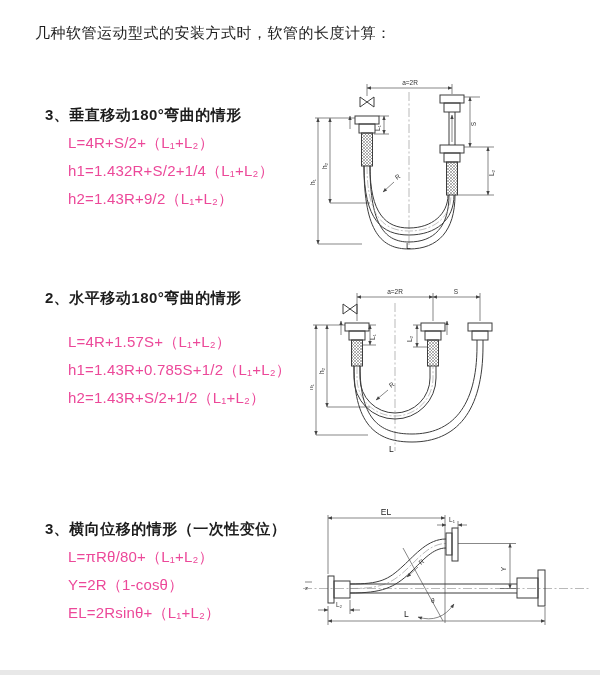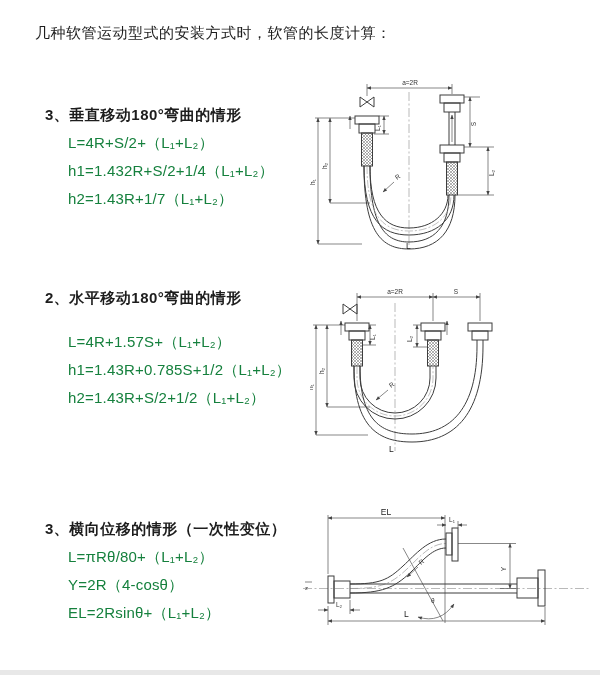--- a/index.html
+++ b/index.html
@@ -11,21 +11,21 @@
   .title{
     position:absolute;left:35px;top:24px;
     font-size:15px;font-weight:normal;letter-spacing:.5px;white-space:nowrap;
   }
   .heading{
     position:absolute;left:45px;
     font-size:15px;font-weight:bold;letter-spacing:.5px;white-space:nowrap;
   }
   .formula{
     position:absolute;left:68px;
-    font-size:15px;font-weight:normal;color:#15803d;white-space:nowrap;letter-spacing:.2px;
+    font-size:15px;font-weight:normal;color:#ec4899;white-space:nowrap;letter-spacing:.2px;
   }
   svg.diagram{position:absolute;}
   svg text{
     font-family:"Liberation Sans","DejaVu Sans",sans-serif;
     fill:#333;font-size:6.5px;
   }
   svg text.big{font-size:8.5px;fill:#222;}
   .scan-edge{
     position:absolute;left:0;bottom:0;width:600px;height:5px;
     background:#e8e8e8;
@@ -43,21 +43,21 @@
       <path d="M0,3 l3,-3 M0,0 l3,3" stroke="#666" stroke-width="0.5"></path>
     </pattern>
   </defs>
 </svg>
 
 <div class="title">几种软管运动型式的安装方式时，软管的长度计算：</div>
 
 <div class="heading" style="top:106px">3、垂直移动180°弯曲的情形</div>
 <div class="formula" style="top:134px">L=4R+S/2+（L₁+L₂）</div>
 <div class="formula" style="top:162px">h1=1.432R+S/2+1/4（L₁+L₂）</div>
-<div class="formula" style="top:190px">h2=1.43R+1/7（L₁+L₂）</div>
+<div class="formula" style="top:190px">h2=1.43R+9/2（L₁+L₂）</div>
 
 <svg class="diagram" style="left:310px;top:70px" width="290" height="185" viewBox="0 0 290 185">
   <g stroke="#8a8a8a" stroke-width="0.6" fill="none">
     <line x1="99" y1="22" x2="99" y2="176" stroke-dasharray="9 2.5 2 2.5"></line>
   </g>
   <g stroke="#555" stroke-width="0.7" fill="none">
 
     <line x1="57" y1="14" x2="57" y2="26"></line>
     <line x1="142" y1="14" x2="142" y2="24"></line>
     <line x1="57" y1="18" x2="142" y2="18" marker-start="url(#ar)" marker-end="url(#ar)"></line>
@@ -172,21 +172,21 @@
     <text x="102" y="56" transform="rotate(-90 102 56)" text-anchor="middle">L₂</text>
     <text x="3" y="104" transform="rotate(-90 3 104)" text-anchor="middle">h₁</text>
     <text x="14" y="88" transform="rotate(-90 14 88)" text-anchor="middle">h₂</text>
     <text x="81" y="105" transform="rotate(-35 81 105)">R</text>
     <text x="79" y="169" class="big">L</text>
   </g>
 </svg>
 
 <div class="heading" style="top:520px">3、横向位移的情形（一次性变位）</div>
 <div class="formula" style="top:548px">L=πRθ/80+（L₁+L₂）</div>
-<div class="formula" style="top:576px">Y=2R（4-cosθ）</div>
+<div class="formula" style="top:576px">Y=2R（1-cosθ）</div>
 <div class="formula" style="top:604px">EL=2Rsinθ+（L₁+L₂）</div>
 
 <svg class="diagram" style="left:300px;top:503px" width="300" height="140" viewBox="0 0 300 140">
   <g stroke="#8a8a8a" stroke-width="0.6" fill="none">
     <line x1="3" y1="85.5" x2="290" y2="85.5" stroke-dasharray="9 2.5 2 2.5"></line>
     <path d="M50,85.5 C81,85.5 91,81 107,66 C119.5,54 130.5,40.5 146,40.5" stroke-dasharray="8 2 2 2"></path>
   </g>
   <g stroke="#555" stroke-width="0.7" fill="none">
 
     <line x1="28" y1="12" x2="28" y2="71"></line>

